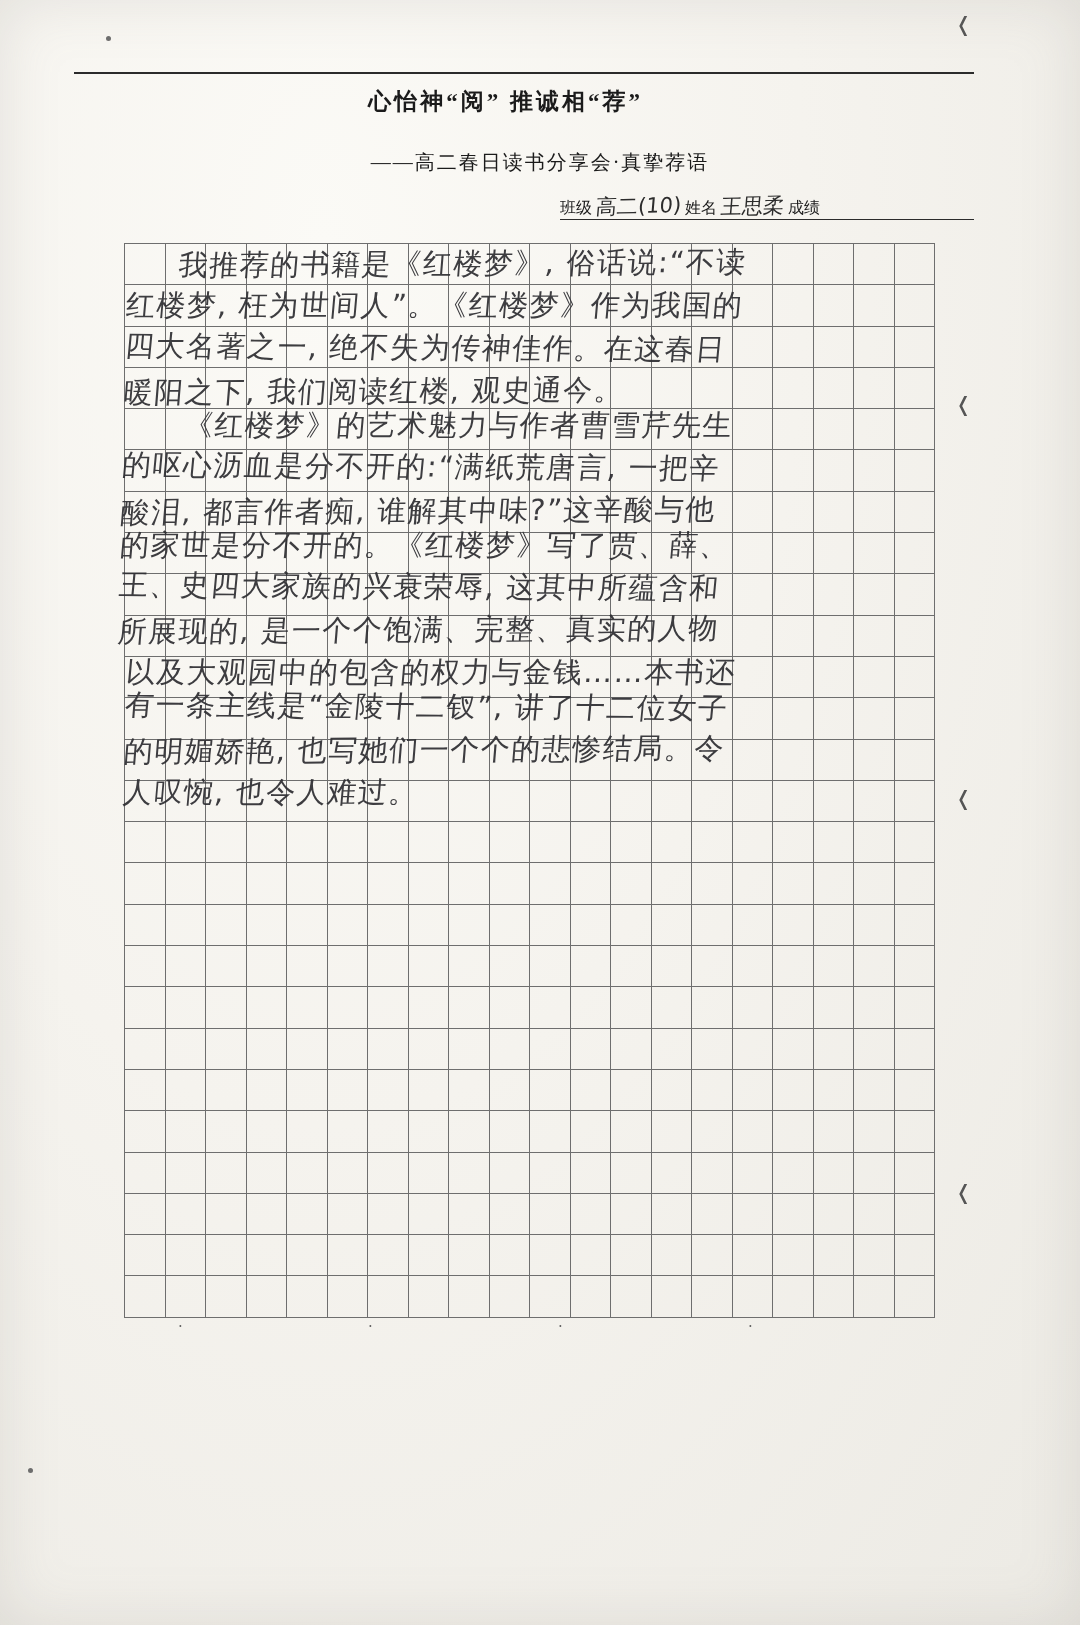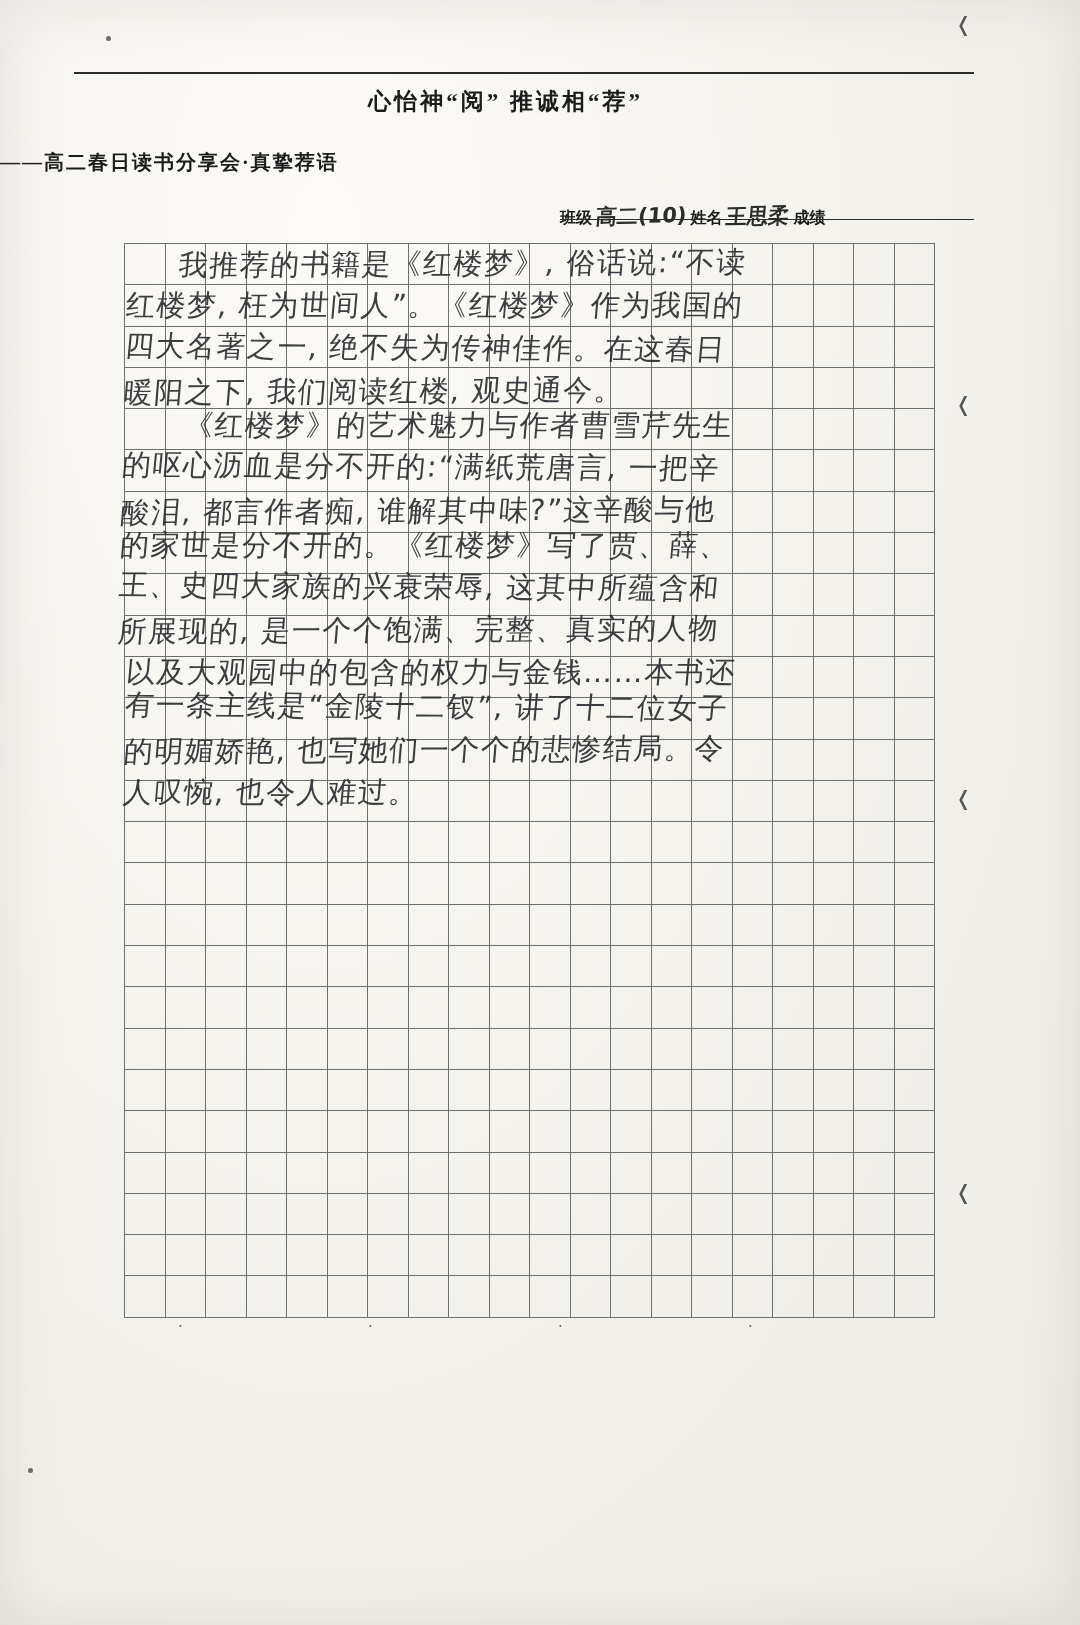--- a/index.html
+++ b/index.html
@@ -54,40 +54,39 @@
     font-weight: bold;
     font-size: 23px;
     letter-spacing: 3px;
     color: #1b1b1b;
   }
   #doc-subtitle {
     position: absolute;
     left: 0;
     top: 149px;
     width: 1080px;
-    text-align: left;
+    text-align: center;
     font-family: "Liberation Serif", serif;
-    font-weight: bold;
+    font-weight: normal;
     font-size: 20px;
     letter-spacing: 2px;
     color: #1b1b1b;
   }
 
   
   #meta-row {
     position: absolute;
     left: 560px;
     top: 192px;
     width: 420px;
     display: flex;
     align-items: flex-end;
     font-size: 17px;
-    font-weight: bold;
+    font-weight: normal;
     color: #1b1b1b;
-    margin-top: 10px;
   }
   #meta-row .meta-label {
     font-size: 16px;
     font-family: "Liberation Serif", serif;
     white-space: nowrap;
     padding-bottom: 1px;
   }
   #meta-row .meta-hand {
     font-family: "DejaVu Sans", sans-serif;
     font-size: 21px;

